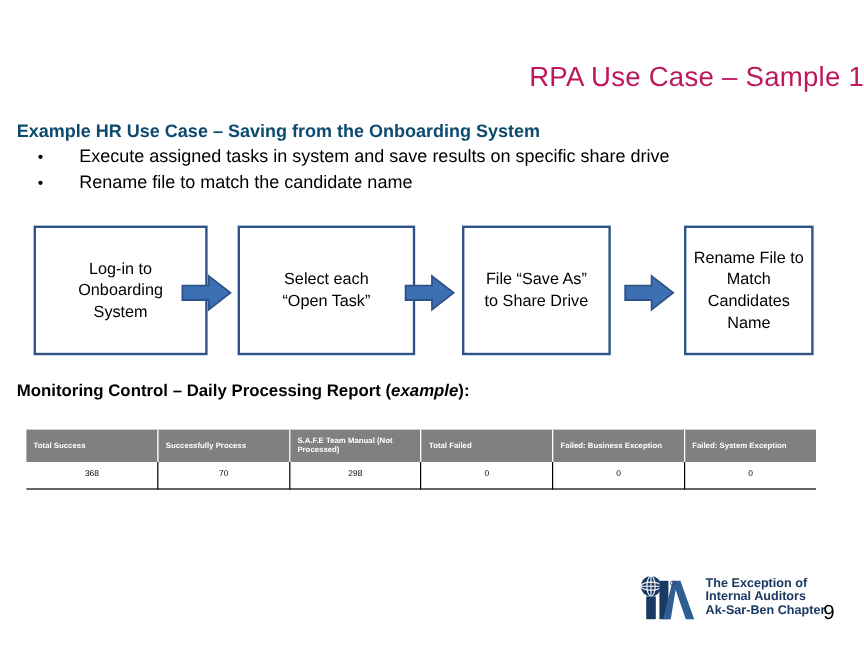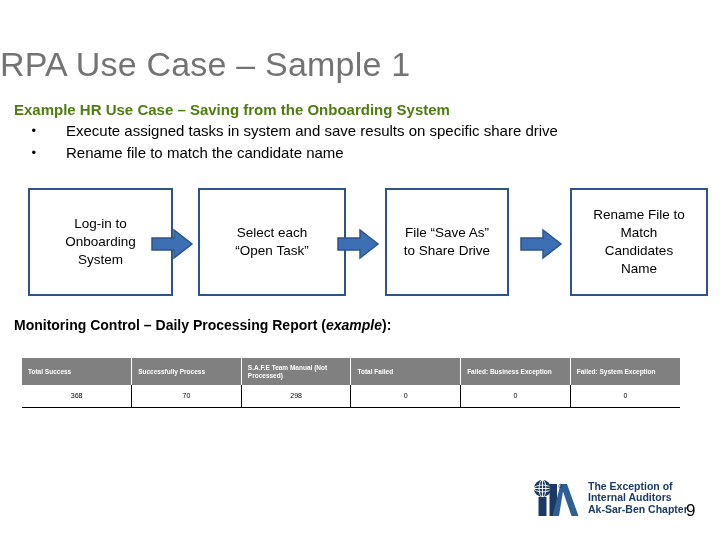--- a/index.html
+++ b/index.html
@@ -15,41 +15,41 @@
     overflow: hidden;
     position: relative;
   }
 
   
   .slide-title {
     position: absolute;
     left: 0;
     top: 44px;
     width: 720px;
-    text-align: left;
-    font-size: 34px;
+    text-align: right;
+    font-size: 23px;
     font-weight: 400;
-    color: #737373;
+    color: #be185d;
     letter-spacing: 0.2px;
     line-height: 40px;
     white-space: nowrap;
   }
 
   
   .body-block {
     position: absolute;
     left: 14px;
     top: 100px;
     width: 690px;
   }
   .lead-line {
     font-size: 15px;
     font-weight: bold;
     line-height: 20px;
-    color: #4d7c0f;
+    color: #0c4a6e;
     white-space: nowrap;
   }
   .bullet-row {
     display: flex;
     align-items: flex-start;
     font-size: 15px;
     line-height: 22px;
     color: #000;
     white-space: nowrap;
   }
@@ -85,21 +85,21 @@
     font-size: 13.5px;
     line-height: 18px;
     color: #000;
     padding: 2px 4px;
   }
   .flow-box .flow-label { display: block; white-space: pre-line; }
 
   .fb1 { left: 28px;  width: 145px; }
   .fb2 { left: 198px; width: 148px; }
   .fb3 { left: 385px; width: 124px; }
-  .fb4 { left: 570px; width: 138px; }
+  .fb4 { left: 570px; width: 108px; }
 
   .flow-arrow {
     position: absolute;
     top: 40px;
     width: 44px;
     height: 32px;
   }
   .fa1 { left: 150px; }
   .fa2 { left: 336px; }
   .fa3 { left: 519px; }

